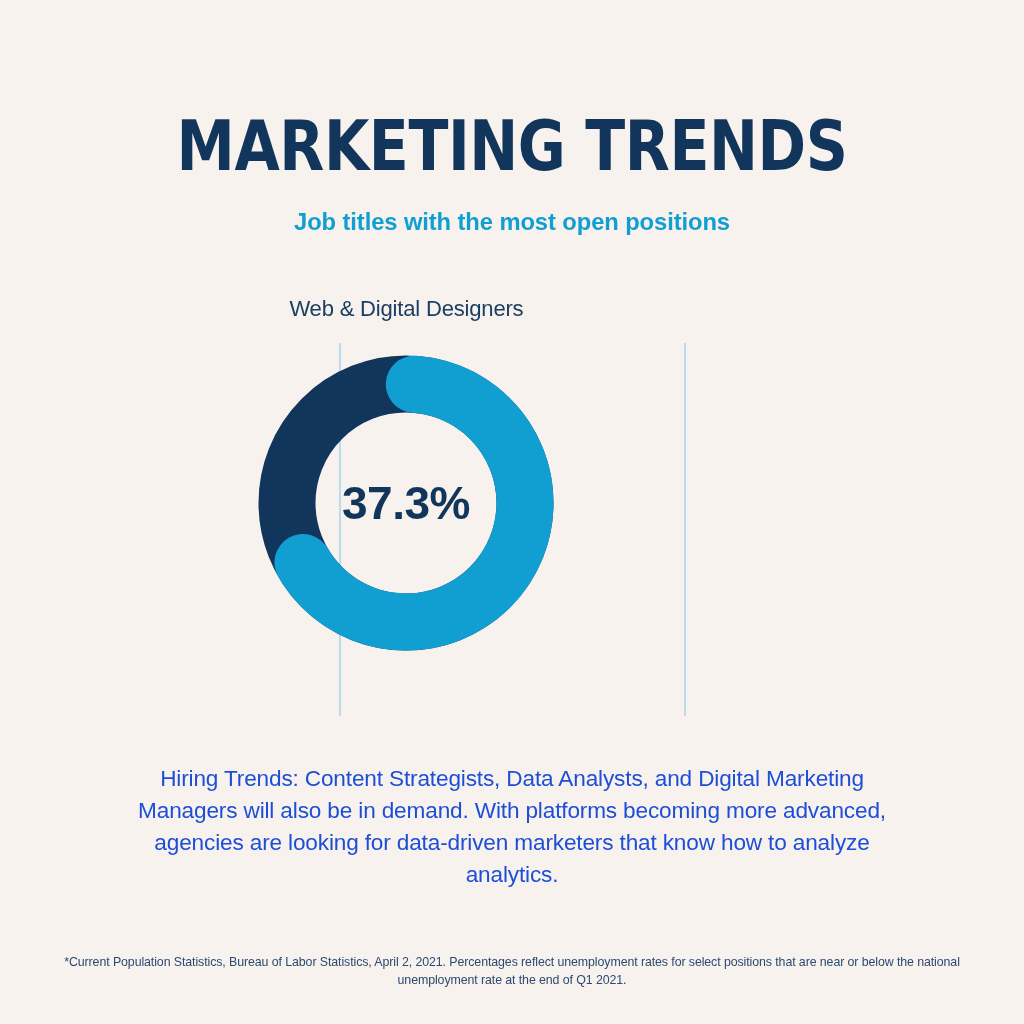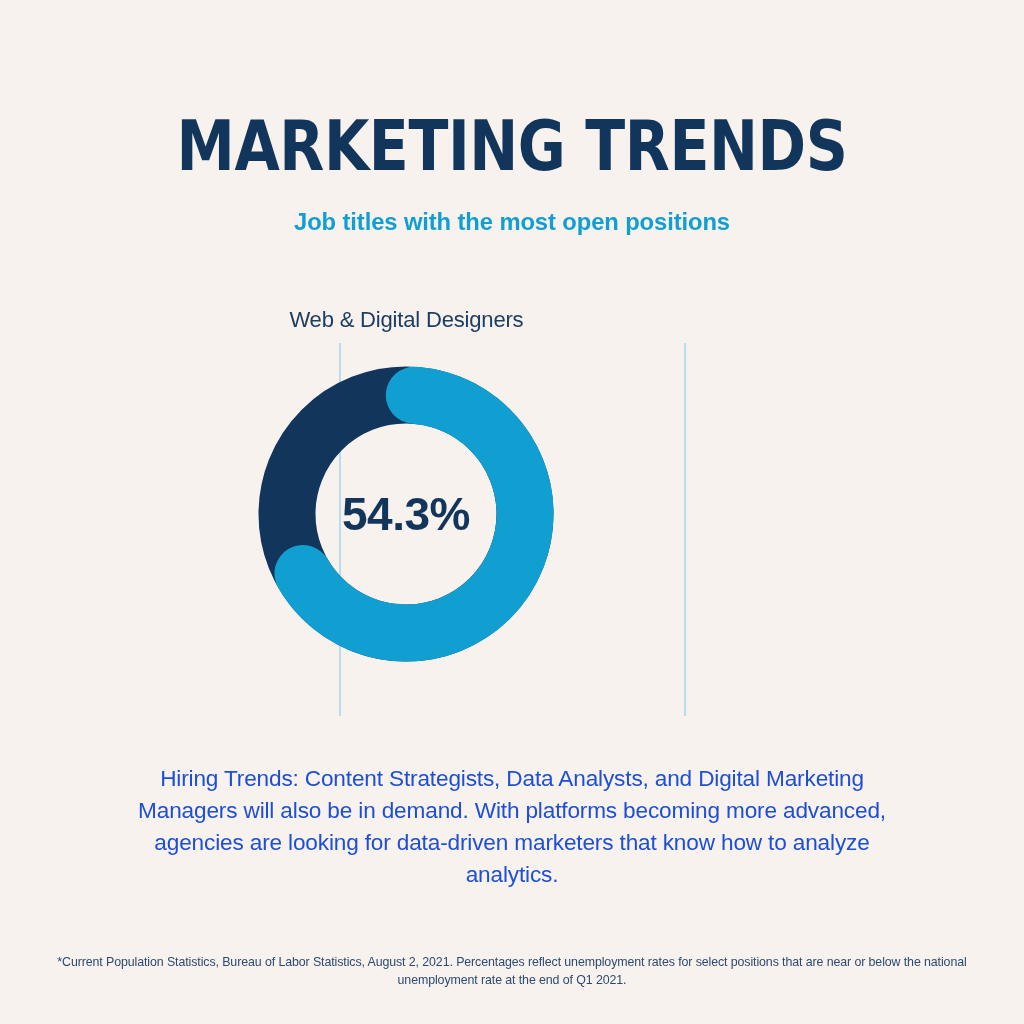--- a/index.html
+++ b/index.html
@@ -46,21 +46,21 @@
     font-weight: 700;
     color: #119fd2;
     letter-spacing: -0.1px;
     transform: scaleX(0.97);
     transform-origin: center;
   }
 
   
   .charts-row {
     position: absolute;
-    top: 307px;
+    top: 296px;
     left: 0;
     width: 812px;
     height: 430px;
     display: flex;
     gap: 24px;
   }
 
   .chart-col {
     position: relative;
     flex: 1 1 0;
@@ -157,25 +157,25 @@
 
   <div class="charts-row">
 
     <div class="chart-col">
       <div class="col-title">Web &amp; Digital Designers</div>
       <div class="donut-wrap">
         <svg viewBox="0 0 300 300">
           <circle class="donut-track" cx="150" cy="150" r="119" fill="none" stroke-width="57" stroke="#12355c"></circle>
           <path class="donut-arc" fill="none" stroke-width="57" stroke-linecap="round" stroke="#119fd2" d="M 158.30102037555093 31.289878019080916 A 119 119 0 1 1 46.94297694965179 209.5"></path>
         </svg>
-        <div class="donut-value">54.3%</div>
+        <div class="donut-value">37.3%</div>
       </div>
     </div>
 
 
 
   </div>
 
   <div class="body-text">Hiring Trends: Content Strategists, Data Analysts, and Digital Marketing Managers will also be in demand. With platforms becoming more advanced, agencies are looking for data-driven marketers that know how to analyze analytics.</div>
 
-  <div class="footnote">*Current Population Statistics, Bureau of Labor Statistics, August 2, 2021. Percentages reflect unemployment rates for select positions that are near or below the national unemployment rate at the end of Q1 2021.</div>
+  <div class="footnote">*Current Population Statistics, Bureau of Labor Statistics, April 2, 2021. Percentages reflect unemployment rates for select positions that are near or below the national unemployment rate at the end of Q1 2021.</div>
 
 </div>
 
 </body></html>

